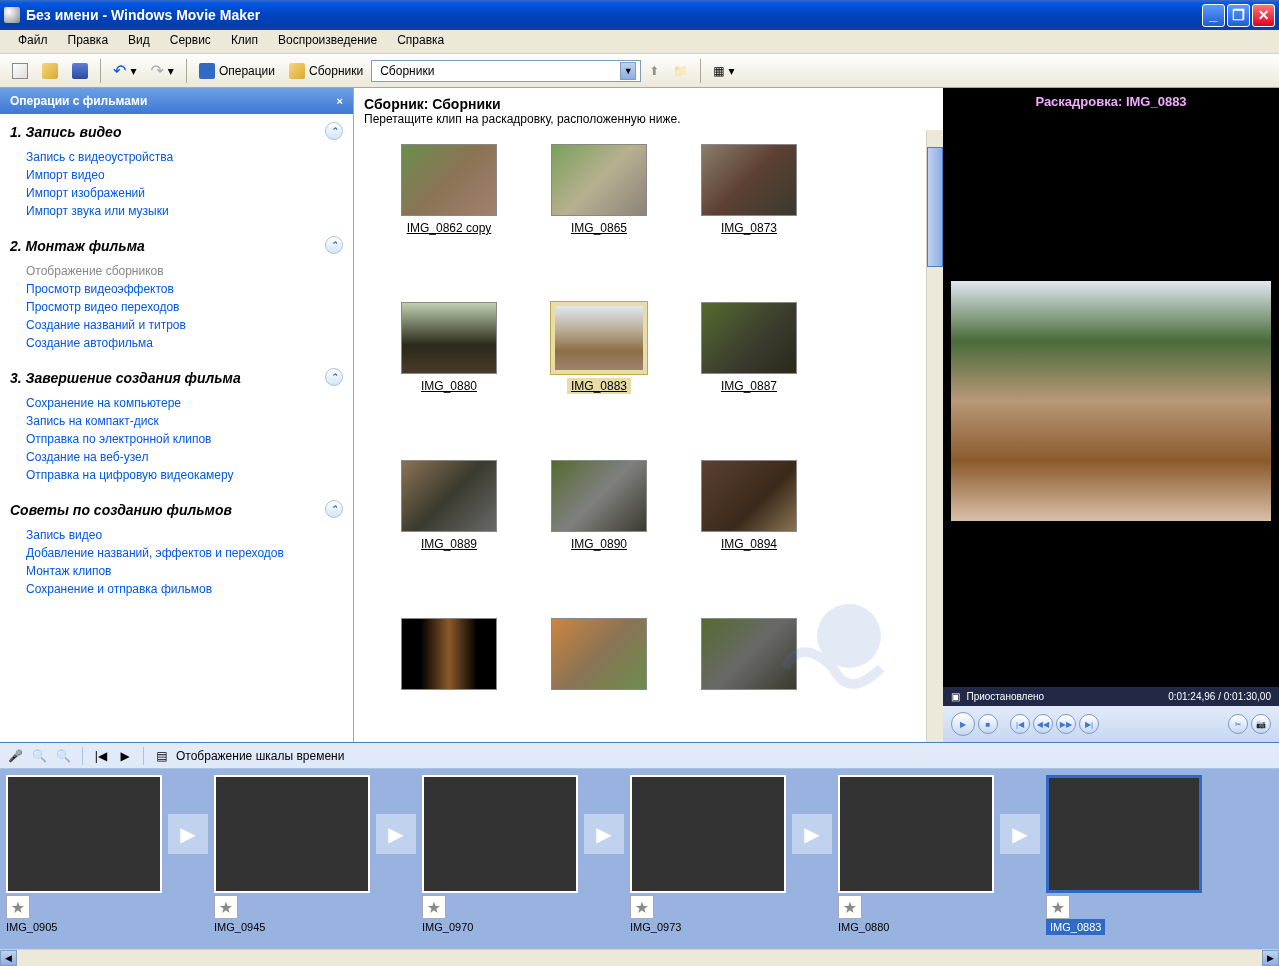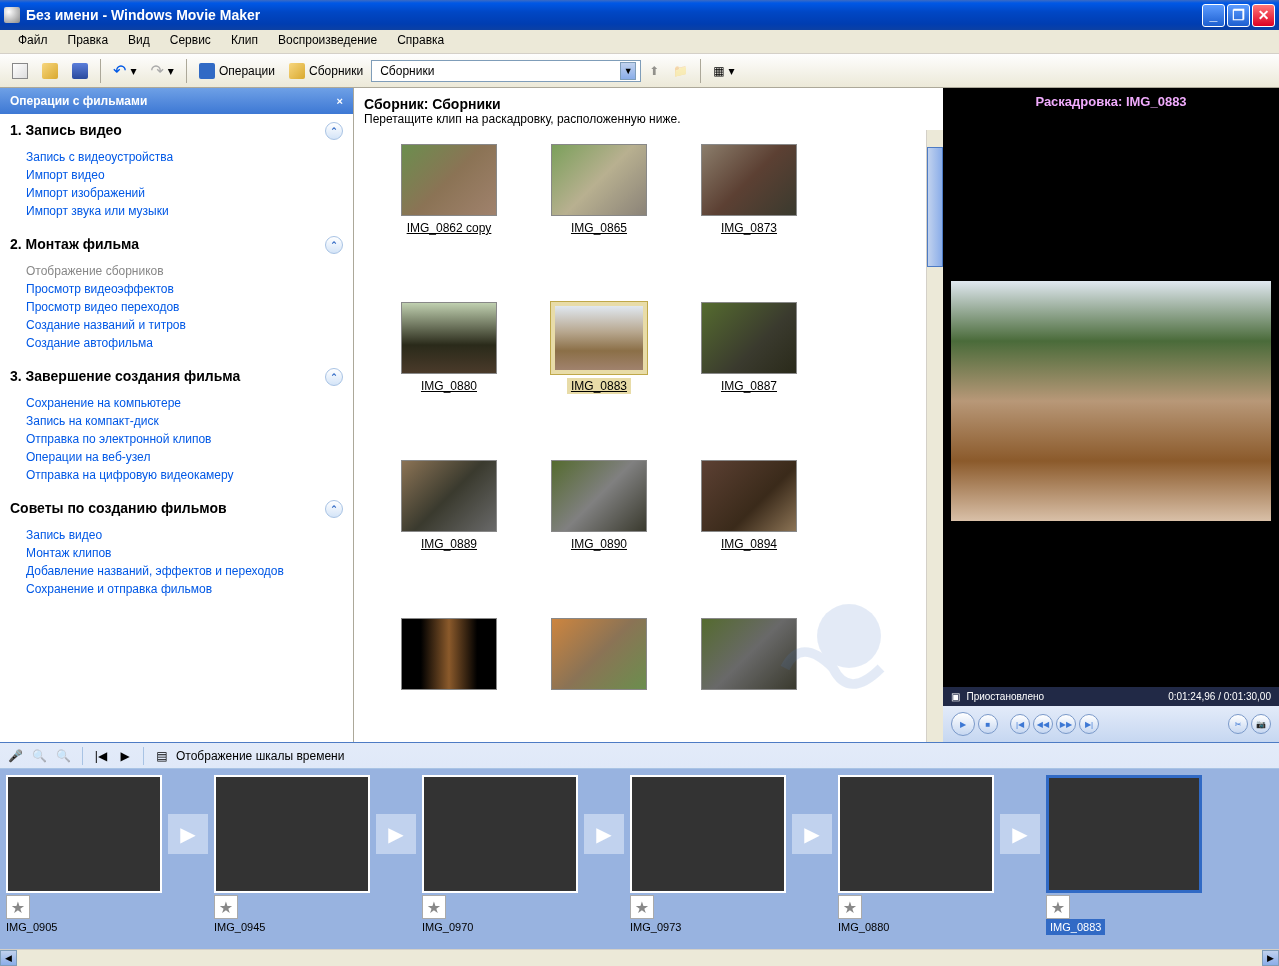--- a/index.html
+++ b/index.html
@@ -35,21 +35,21 @@
 .dropdown-combo .dd-arrow { margin-left: auto; width: 16px; height: 18px; background: linear-gradient(to bottom, #c1d2ee, #8aade9); border: 1px solid #7f9db9; display: flex; align-items: center; justify-content: center; font-size: 9px; }
 
 
 .main { display: flex; height: 654px; }
 
 
 .tasks-pane { width: 354px; background: #fff; border-right: 1px solid #aca899; overflow-y: auto; }
 .tasks-header { background: linear-gradient(to bottom, #6ea0e6, #3d78d4); color: #fff; padding: 6px 10px; font-size: 12px; font-weight: bold; display: flex; justify-content: space-between; align-items: center; }
 .tasks-header .close-x { cursor: pointer; font-size: 11px; }
 .task-section { padding: 8px 10px 4px; }
-.task-section h3 { font-size: 14px; font-weight: bold; color: #000; display: flex; justify-content: space-between; align-items: flex-start; padding-bottom: 4px; }
+.task-section h3 { font-size: 14px; font-weight: bold; color: #000; display: flex; justify-content: space-between; align-items: flex-end; padding-bottom: 4px; font-style: italic; }
 .task-section .expand { width: 18px; height: 18px; border: 1px solid #a8c3e4; border-radius: 50%; background: linear-gradient(to bottom, #fff, #d4e4f7); display: flex; align-items: center; justify-content: center; font-size: 9px; color: #316ac5; }
 .task-links { padding: 4px 0 4px 16px; }
 .task-links a { display: block; color: #0058e6; text-decoration: none; font-size: 12px; padding: 2px 0; cursor: pointer; }
 .task-links a.disabled { color: #888; }
 
 
 .collection-pane { flex: 1; background: #fff; position: relative; display: flex; flex-direction: column; }
 .collection-header { padding: 8px 10px; font-size: 12px; }
 .collection-header .title { font-size: 14px; font-weight: bold; }
 .collection-grid { flex: 1; padding: 10px 20px; overflow-y: auto; display: grid; grid-template-columns: repeat(3, 150px); gap: 30px 0; justify-content: start; text-decoration: underline; }
@@ -201,33 +201,33 @@
     </div>
     <div class="task-section">
       <h3>
           <span>3. Завершение создания фильма</span>
           <span class="expand">⌃</span>
         </h3>
       <div class="task-links">
         <a>Сохранение на компьютере</a>
         <a>Запись на компакт-диск</a>
         <a>Отправка по электронной клипов</a>
-        <a>Операции на веб-узел</a>
+        <a>Создание на веб-узел</a>
         <a>Отправка на цифровую видеокамеру</a>
       </div>
     </div>
     <div class="task-section">
       <h3>
           <span>Советы по созданию фильмов</span>
           <span class="expand">⌃</span>
         </h3>
       <div class="task-links">
         <a>Запись видео</a>
+        <a>Добавление названий, эффектов и переходов</a>
         <a>Монтаж клипов</a>
-        <a>Добавление названий, эффектов и переходов</a>
         <a>Сохранение и отправка фильмов</a>
       </div>
     </div>
   </div>
 
   <div class="collection-pane">
     <div class="collection-header">
       <div class="title">Сборник: Сборники</div>
       <div>Перетащите клип на раскадровку, расположенную ниже.</div>
     </div>

